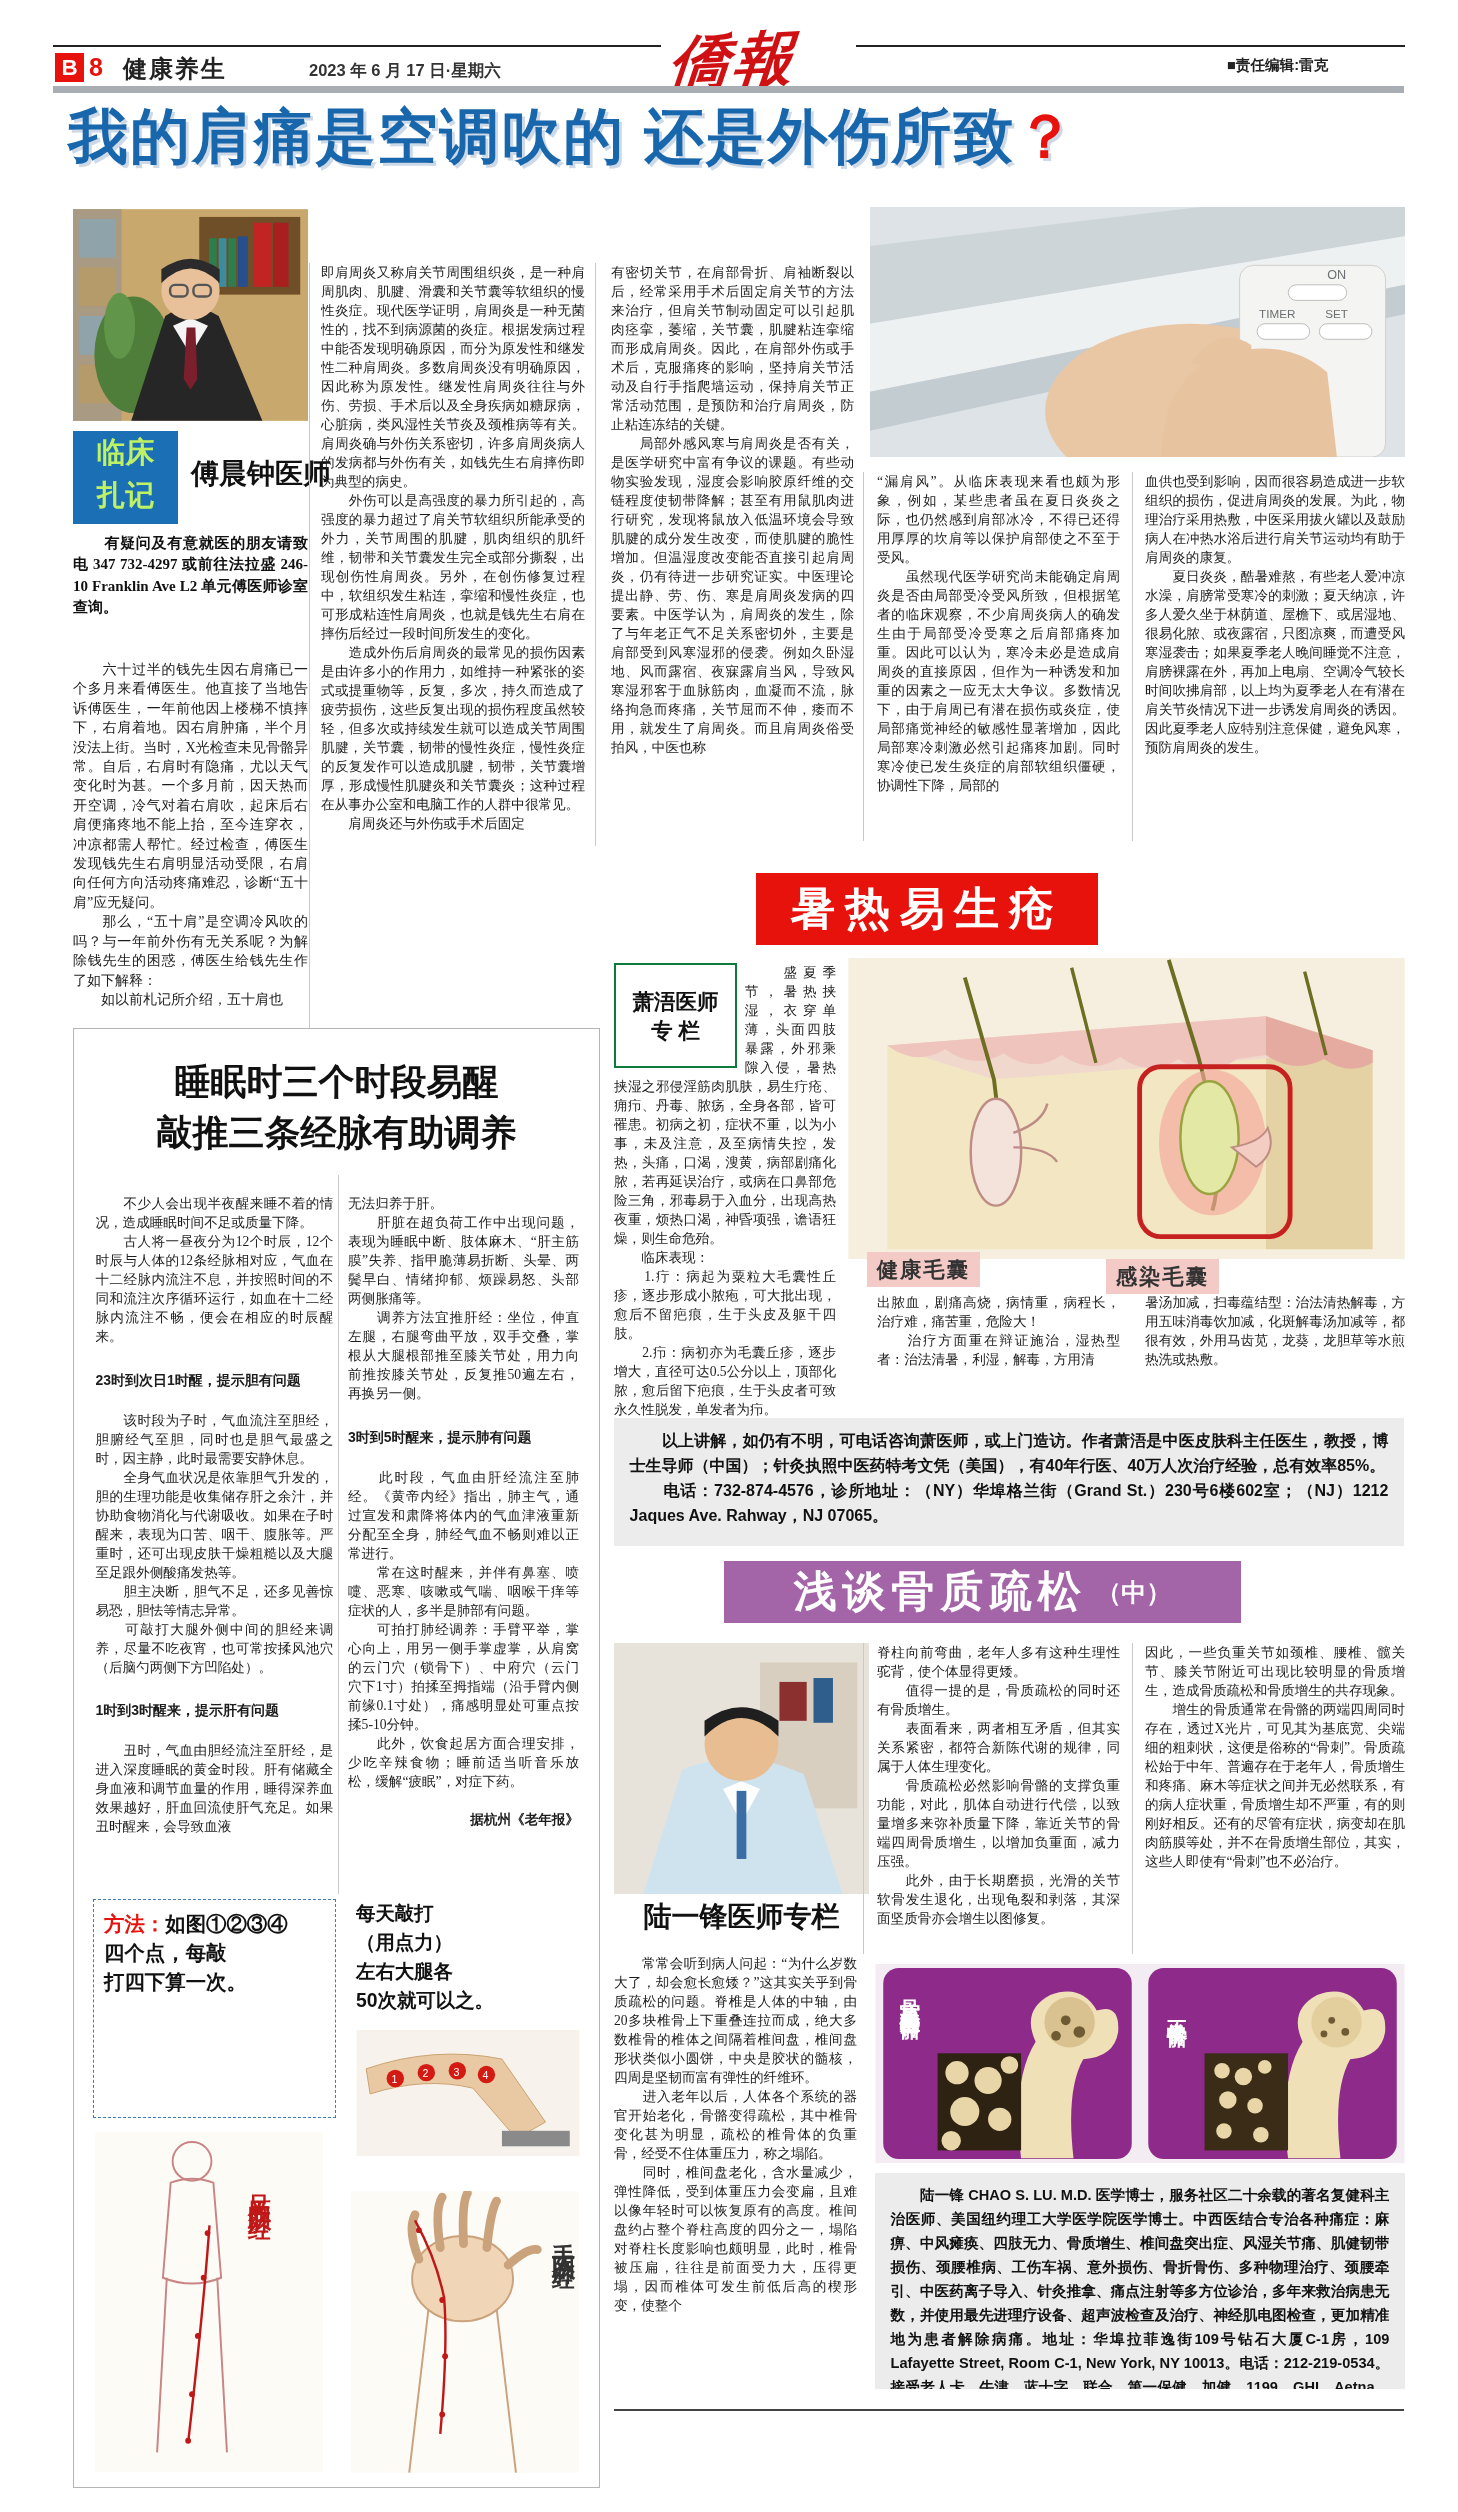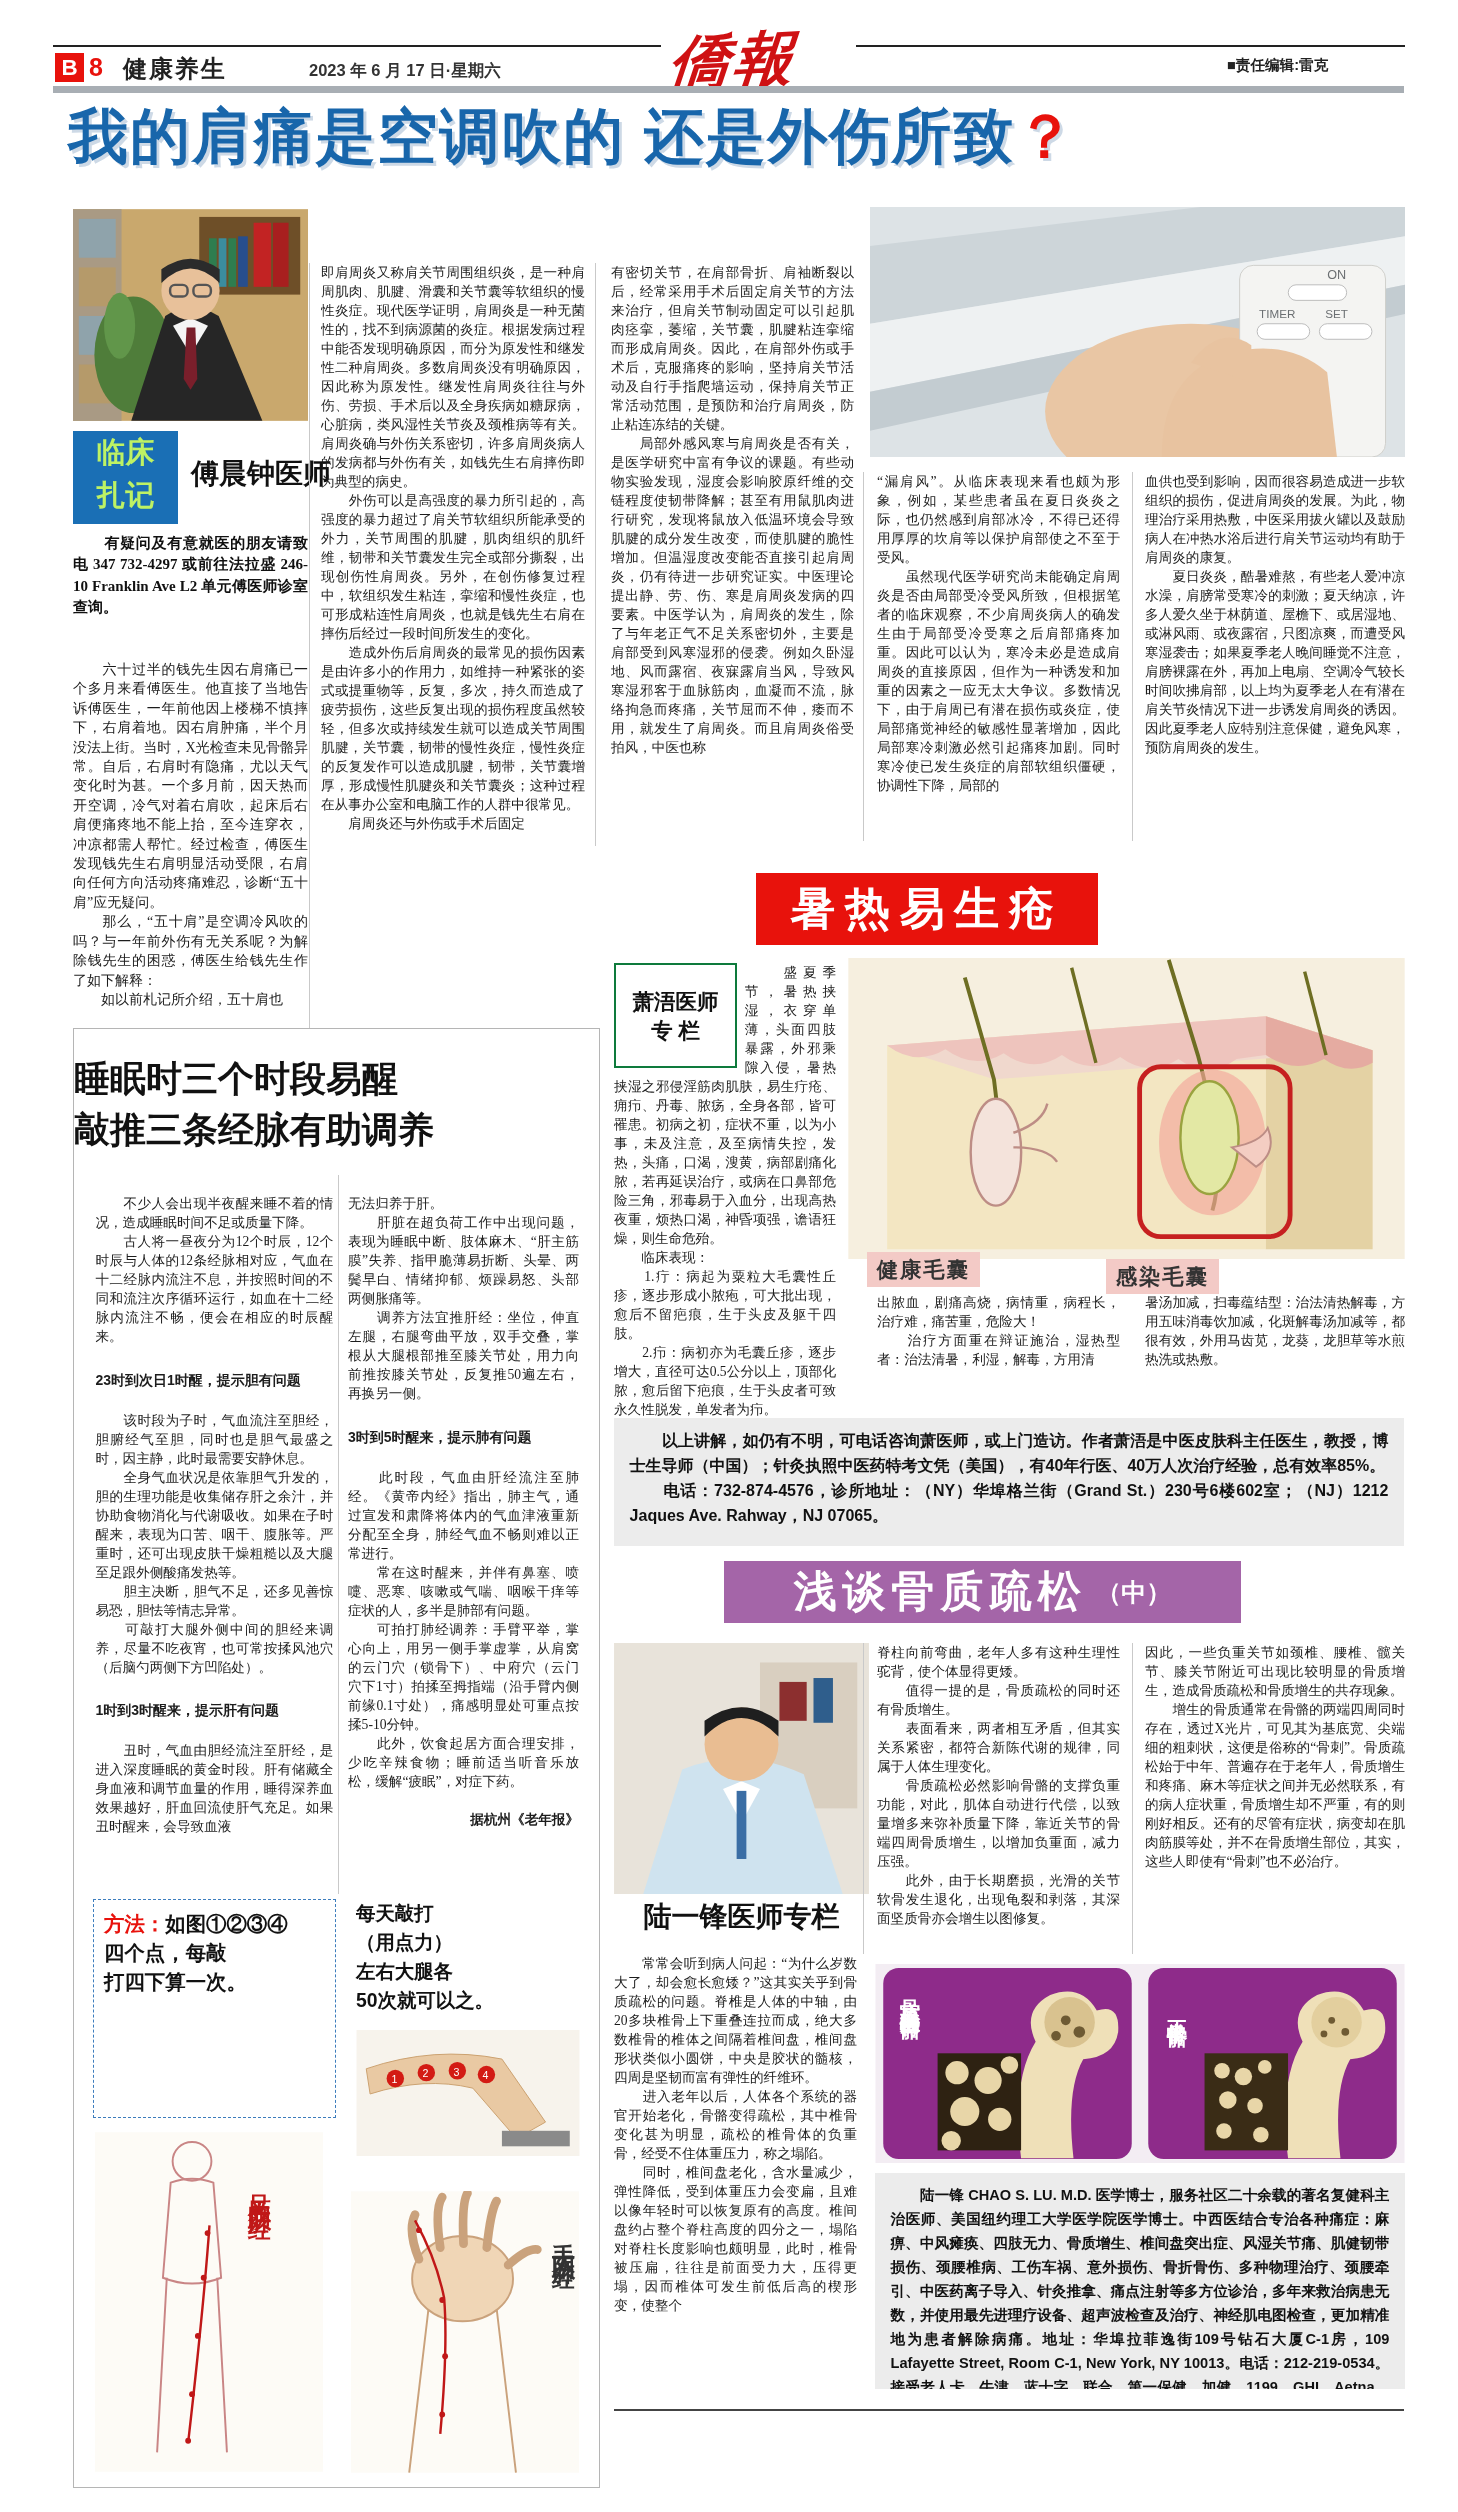--- a/index.html
+++ b/index.html
@@ -29,21 +29,21 @@
                font-weight:bold;color:#111;text-align:justify;font-family:"Liberation Serif",serif;white-space:pre-line;}
   .banner-red{position:absolute;left:756px;top:873px;width:342px;height:72px;background:#e8120c;color:#fff;
               display:flex;align-items:center;justify-content:center;font-size:45px;font-weight:bold;letter-spacing:9.7px;}
   .banner-purple{position:absolute;left:724px;top:1561px;width:517px;height:62px;background:#a465a8;color:#fff;
               display:flex;align-items:center;justify-content:center;font-size:43px;font-weight:bold;letter-spacing:5.8px;}
   .banner-purple .suffix{font-size:25px;letter-spacing:0;margin-left:9.7px;font-weight:bold;}
   .xiao-box{float:left;width:119px;height:101px;border:2.9px solid #0e7a3c;margin:0 7.8px 3.9px 0;
             display:flex;flex-direction:column;align-items:center;justify-content:center;
             font-size:21.4px;font-weight:bold;color:#111;background:#fff;font-family:"Liberation Sans",sans-serif;}
   .sleepbox{position:absolute;left:73px;top:1028px;width:525px;height:1458px;border:1.9px solid #b5b5b5;background:#fff;}
-  .sleep-title{position:absolute;left:0;top:27px;width:100%;text-align:left;font-family:Liberation Mono, monospace;
+  .sleep-title{position:absolute;left:0;top:27px;width:100%;text-align:center;font-family:Liberation Sans, sans-serif;
                font-weight:bold;font-size:36px;color:#111;line-height:51px;}
   .subhead{font-weight:bold;font-family:"Liberation Sans",sans-serif;font-size:14px;margin:5.8px 0 1.9px 0;}
   .source{font-weight:bold;text-align:right;font-family:"Liberation Sans",sans-serif;}
   .method-box{position:absolute;left:19.4px;top:870px;width:243px;height:219px;border:1.9px dashed #3d7dbd;padding:9.7px;box-sizing:border-box;
               font-size:20.4px;line-height:29px;font-weight:bold;font-family:"Liberation Sans",sans-serif;color:#111;white-space:pre-line;}
   .method-box .mlabel{color:#e8120c;}
   .tap-text{position:absolute;left:282px;top:870px;width:146px;font-size:19.4px;line-height:29px;font-weight:bold;
             font-family:"Liberation Sans",sans-serif;color:#111;white-space:pre-line;}
   .meridian-label{position:absolute;writing-mode:vertical-rl;font-size:23px;font-weight:bold;color:#c01818;
                   letter-spacing:5.8px;font-family:"Liberation Serif",serif;}
@@ -136,21 +136,21 @@
 　　如以前札记所介绍，五十肩也</div>
   <div class="col" style="left:321px;top:263px;width:264px;height:766px;">即肩周炎又称肩关节周围组织炎，是一种肩周肌肉、肌腱、滑囊和关节囊等软组织的慢性炎症。现代医学证明，肩周炎是一种无菌性的，找不到病源菌的炎症。根据发病过程中能否发现明确原因，而分为原发性和继发性二种肩周炎。多数肩周炎没有明确原因，因此称为原发性。继发性肩周炎往往与外伤、劳损、手术后以及全身疾病如糖尿病，心脏病，类风湿性关节炎及颈椎病等有关。肩周炎确与外伤关系密切，许多肩周炎病人的发病都与外伤有关，如钱先生右肩摔伤即为典型的病史。
 　　外伤可以是高强度的暴力所引起的，高强度的暴力超过了肩关节软组织所能承受的外力，关节周围的肌腱，肌肉组织的肌纤维，韧带和关节囊发生完全或部分撕裂，出现创伤性肩周炎。另外，在创伤修复过程中，软组织发生粘连，挛缩和慢性炎症，也可形成粘连性肩周炎，也就是钱先生右肩在摔伤后经过一段时间所发生的变化。
 　　造成外伤后肩周炎的最常见的损伤因素是由许多小的作用力，如维持一种紧张的姿式或提重物等，反复，多次，持久而造成了疲劳损伤，这些反复出现的损伤程度虽然较轻，但多次或持续发生就可以造成关节周围肌腱，关节囊，韧带的慢性炎症，慢性炎症的反复发作可以造成肌腱，韧带，关节囊增厚，形成慢性肌腱炎和关节囊炎；这种过程在从事办公室和电脑工作的人群中很常见。
 　　肩周炎还与外伤或手术后固定</div>
   <div class="col" style="left:611px;top:263px;width:243px;height:581px;">有密切关节，在肩部骨折、肩袖断裂以后，经常采用手术后固定肩关节的方法来治疗，但肩关节制动固定可以引起肌肉痉挛，萎缩，关节囊，肌腱粘连挛缩而形成肩周炎。因此，在肩部外伤或手术后，克服痛疼的影响，坚持肩关节活动及自行手指爬墙运动，保持肩关节正常活动范围，是预防和治疗肩周炎，防止粘连冻结的关键。
 　　局部外感风寒与肩周炎是否有关，是医学研究中富有争议的课题。有些动物实验发现，湿度会影响胶原纤维的交链程度使韧带降解；甚至有用鼠肌肉进行研究，发现将鼠放入低温环境会导致肌腱的成分发生改变，而使肌腱的脆性增加。但温湿度改变能否直接引起肩周炎，仍有待进一步研究证实。中医理论提出静、劳、伤、寒是肩周炎发病的四要素。中医学认为，肩周炎的发生，除了与年老正气不足关系密切外，主要是肩部受到风寒湿邪的侵袭。例如久卧湿地、风而露宿、夜寐露肩当风，导致风寒湿邪客于血脉筋肉，血凝而不流，脉络拘急而疼痛，关节屈而不伸，痿而不用，就发生了肩周炎。而且肩周炎俗受拍风，中医也称</div>
   <div class="col" style="left:877px;top:472px;width:243px;height:369px;">“漏肩风”。从临床表现来看也颇为形象，例如，某些患者虽在夏日炎炎之际，也仍然感到肩部冰冷，不得已还得用厚厚的坎肩等以保护肩部使之不至于受风。
 　　虽然现代医学研究尚未能确定肩周炎是否由局部受冷受风所致，但根据笔者的临床观察，不少肩周炎病人的确发生由于局部受冷受寒之后肩部痛疼加重。因此可以认为，寒冷未必是造成肩周炎的直接原因，但作为一种诱发和加重的因素之一应无太大争议。多数情况下，由于肩周已有潜在损伤或炎症，使局部痛觉神经的敏感性显著增加，因此局部寒冷刺激必然引起痛疼加剧。同时寒冷使已发生炎症的肩部软组织僵硬，协调性下降，局部的</div>
   <div class="col" style="left:1145px;top:472px;width:260px;height:369px;">血供也受到影响，因而很容易造成进一步软组织的损伤，促进肩周炎的发展。为此，物理治疗采用热敷，中医采用拔火罐以及鼓励病人在冲热水浴后进行肩关节运动均有助于肩周炎的康复。
-　　夏日炎炎，酷暑难熬，有些老人爱冲凉水澡，肩膀常受寒冷的刺激；夏天纳凉，许多人爱久坐于林荫道、屋檐下、或居湿地、或淋风雨、或夜露宿，只图凉爽，而遭受风寒湿袭击；如果夏季老人晚间睡觉不注意，肩膀裸露在外，再加上电扇、空调冷气较长时间吹拂肩部，以上均为夏季老人在有潜在肩关节炎情况下进一步诱发肩周炎的诱因。因此夏季老人应特别注意保健，避免风寒，预防肩周炎的发生。</div>
+　　夏日炎炎，酷暑难熬，有些老人爱冲凉水澡，肩膀常受寒冷的刺激；夏天纳凉，许多人爱久坐于林荫道、屋檐下、或居湿地、很易化脓、或夜露宿，只图凉爽，而遭受风寒湿袭击；如果夏季老人晚间睡觉不注意，肩膀裸露在外，再加上电扇、空调冷气较长时间吹拂肩部，以上均为夏季老人在有潜在肩关节炎情况下进一步诱发肩周炎的诱因。因此夏季老人应特别注意保健，避免风寒，预防肩周炎的发生。</div>
 
   <div class="sleepbox">
     <div class="sleep-title"><span>睡眠时三个时段易醒</span><br><span>敲推三条经脉有助调养</span></div>
 
     <div class="col" style="left:21.4px;top:146px;width:238px;height:721px;">
       <div style="white-space:pre-line;">　　不少人会出现半夜醒来睡不着的情况，造成睡眠时间不足或质量下降。
 　　古人将一昼夜分为12个时辰，12个时辰与人体的12条经脉相对应，气血在十二经脉内流注不息，并按照时间的不同和流注次序循环运行，如血在十二经脉内流注不畅，便会在相应的时辰醒来。</div>
       <div class="subhead">23时到次日1时醒，提示胆有问题</div>
       <div style="white-space:pre-line;">　　该时段为子时，气血流注至胆经，胆腑经气至胆，同时也是胆气最盛之时，因主静，此时最需要安静休息。
 　　全身气血状况是依靠胆气升发的，胆的生理功能是收集储存肝之余汁，并协助食物消化与代谢吸收。如果在子时醒来，表现为口苦、咽干、腹胀等。严重时，还可出现皮肤干燥粗糙以及大腿至足跟外侧酸痛发热等。

